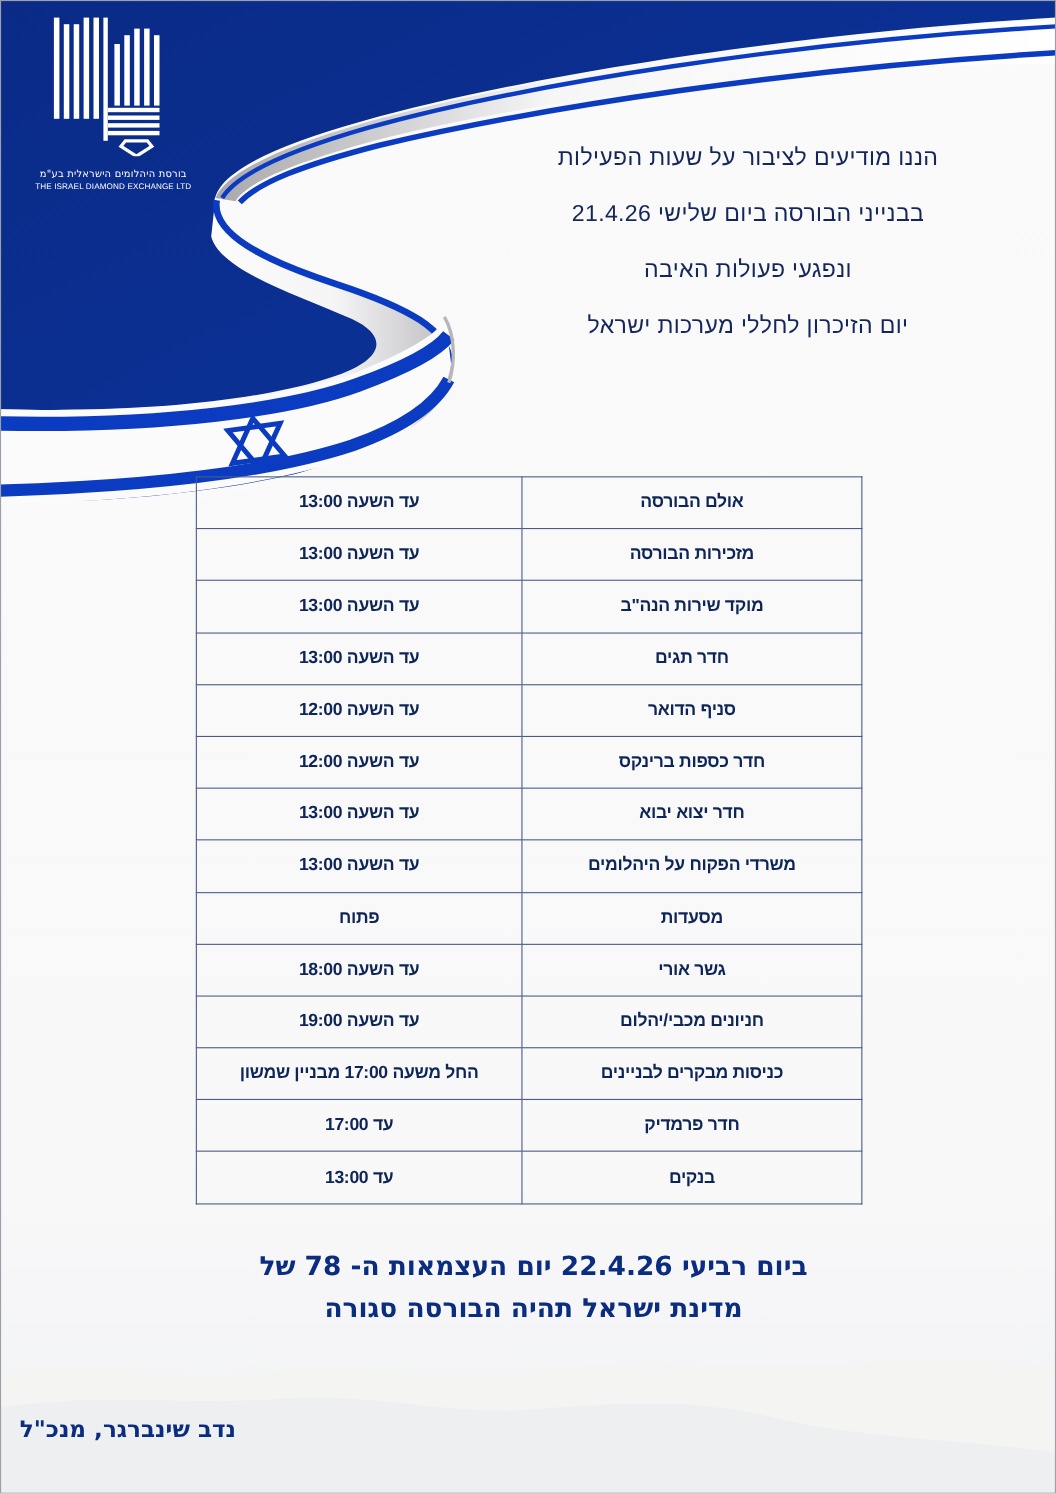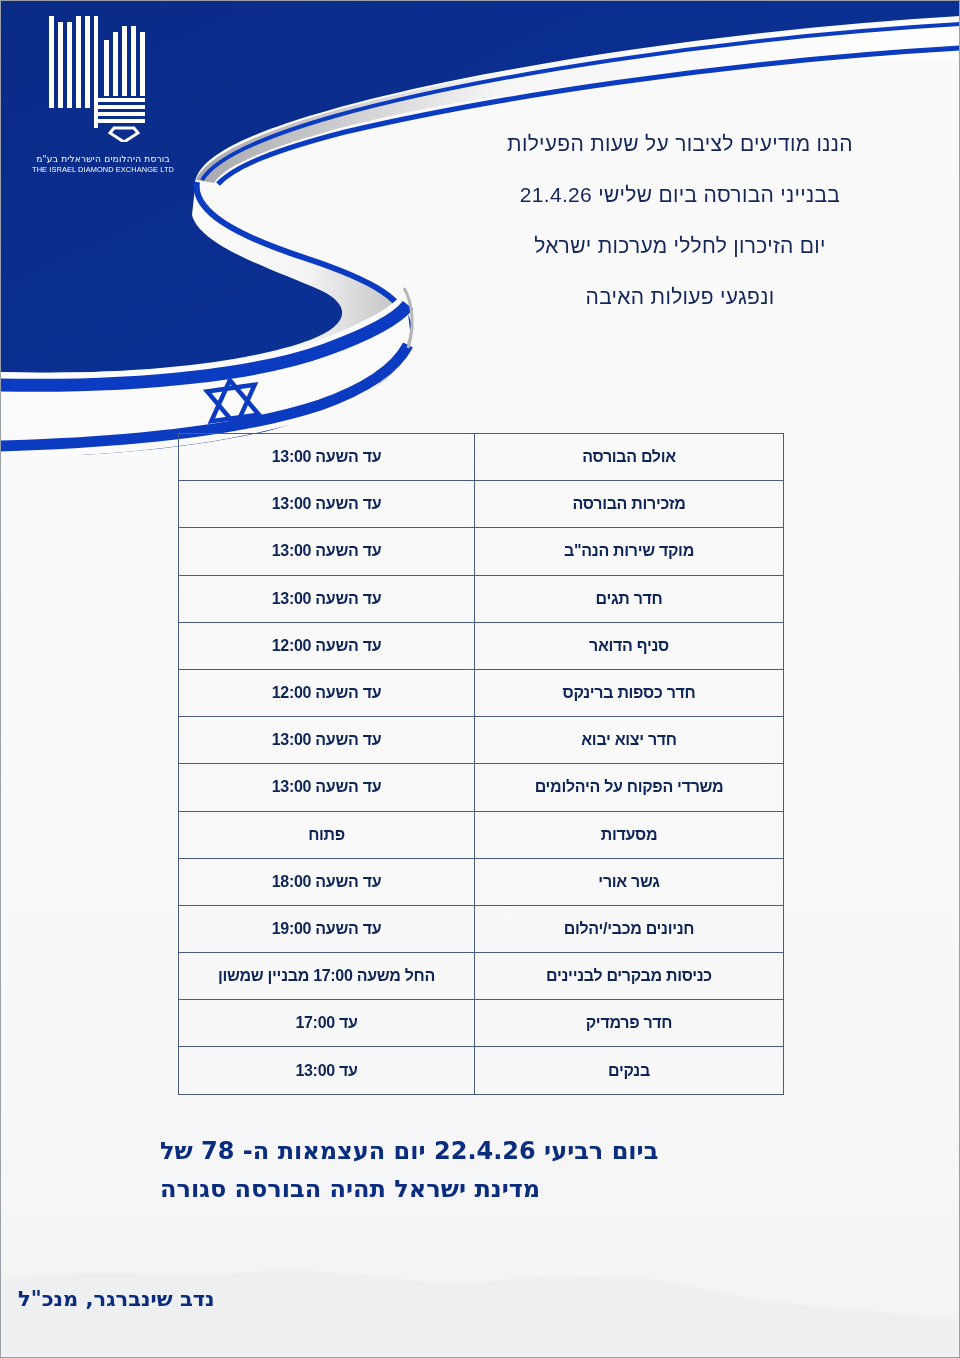--- a/index.html
+++ b/index.html
@@ -56,21 +56,21 @@
       height: 47.2px;
       text-align: center; vertical-align: middle;
       font-family: "Liberation Sans", sans-serif;
       font-weight: bold; font-size: 16px; color: #0e2557;
       letter-spacing: -0.3px;
     }
     .hours-table td.col-name { width: 309px; }
     .hours-table td.col-hours { width: 296px; }
     .closing {
       position: absolute; left: 160px; top: 1132px; width: 650px;
-      direction: rtl; text-align: left;
+      direction: rtl; text-align: center;
     }
     .closing-line {
       font-family: "DejaVu Sans", sans-serif;
       font-weight: bold; font-size: 24px; line-height: 38px; color: #0a2d80;
     }
     .hills {
       position: absolute; left: 0; top: 1210px; width: 960px; height: 148px;
     }
     .signature {
       position: absolute; left: 18px; top: 1287px; width: 240px;
@@ -191,22 +191,22 @@
 
       <polygon points="100,116 120,116 124,121 110,130 96,121" fill="none" stroke="#ffffff" stroke-width="3"></polygon>
     </svg>
     <div class="logo-he">בורסת היהלומים הישראלית בע"מ</div>
     <div class="logo-en">THE ISRAEL DIAMOND EXCHANGE LTD</div>
   </div>
 
   <div class="intro">
     <div class="intro-line">הננו מודיעים לציבור על שעות הפעילות</div>
     <div class="intro-line">בבנייני הבורסה ביום שלישי 21.4.26</div>
+    <div class="intro-line">ונפגעי פעולות האיבה</div>
     <div class="intro-line">יום הזיכרון לחללי מערכות ישראל</div>
-    <div class="intro-line">ונפגעי פעולות האיבה</div>
   </div>
 
   <table class="hours-table">
     <tbody>
       <tr>
         <td class="col-name">אולם הבורסה</td>
         <td class="col-hours">עד השעה 13:00</td>
       </tr>
       <tr>
         <td class="col-name">מזכירות הבורסה</td>

